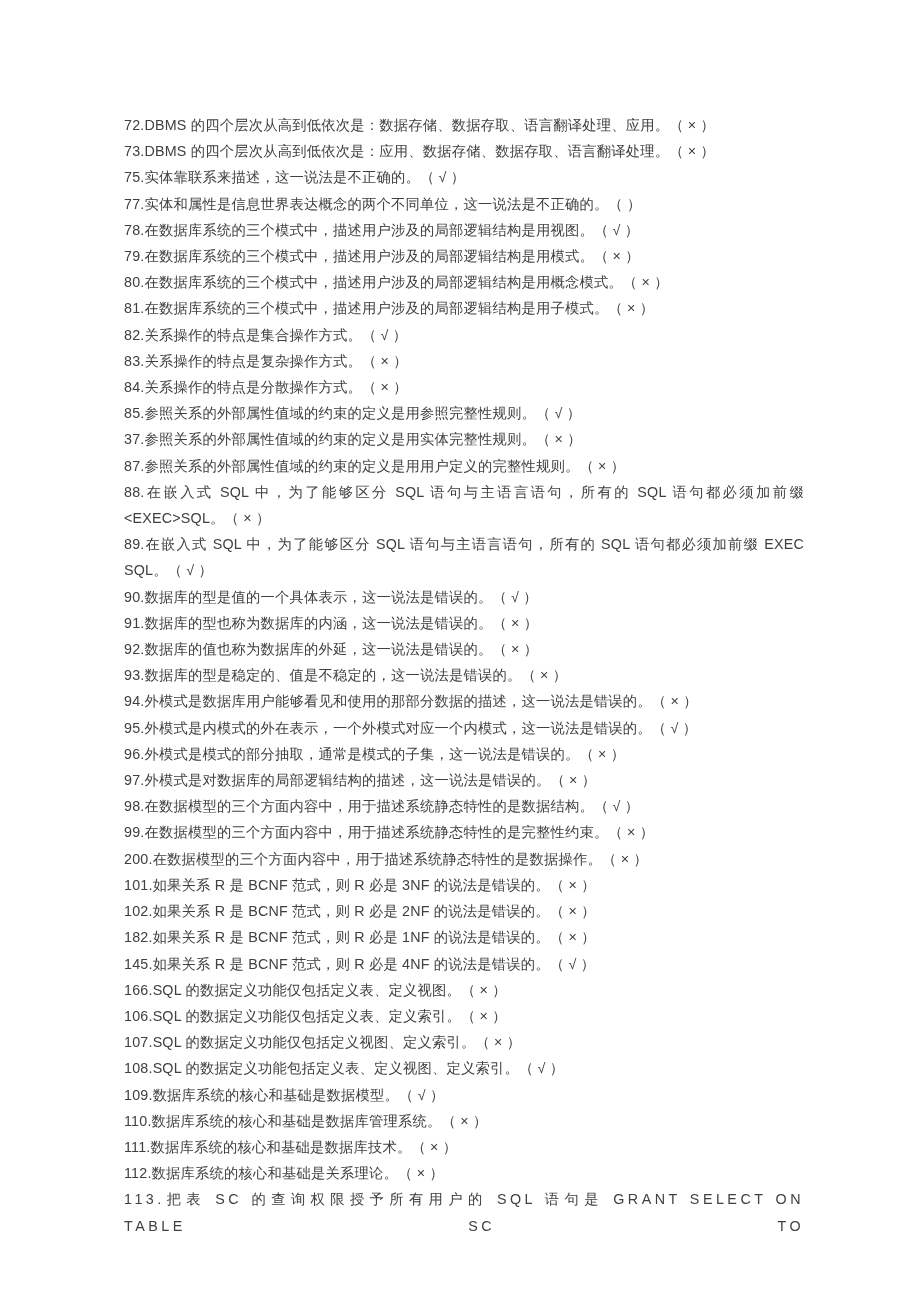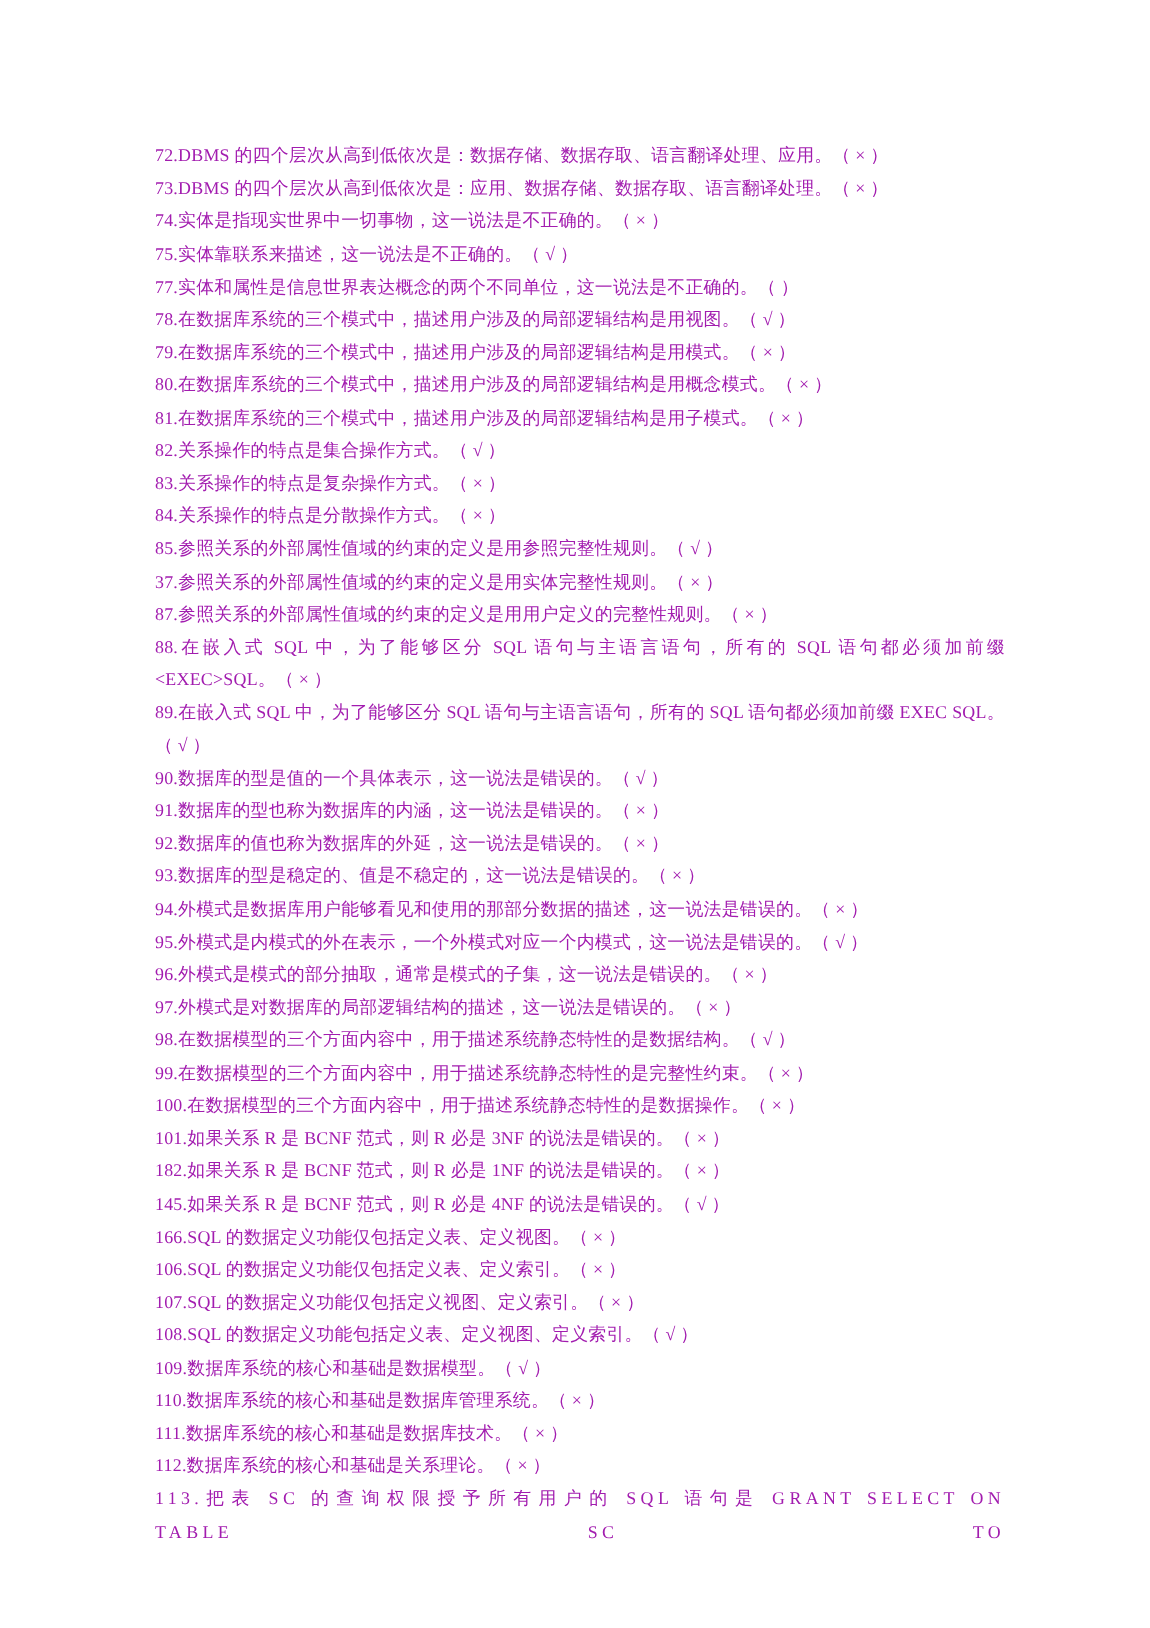--- a/index.html
+++ b/index.html
@@ -6,43 +6,42 @@
     margin: 0;
     padding: 0;
     width: 920px;
     background: #ffffff;
   }
   .page {
     box-sizing: border-box;
     width: 920px;
     min-height: 1302px;
     padding: 112px 116px 0 124px;
-    font-family: Liberation Serif, serif;
+    font-family: Liberation Sans, sans-serif;
     font-size: 14.3px;
     line-height: 26.2px;
-    color: #a21caf;
+    color: #404040;
     letter-spacing: 0.2px;
     text-align: justify;
     text-justify: inter-ideograph;
   }
   .question {
     display: block;
   }
   .last {
     letter-spacing: 3.5px;
     text-align-last: justify;
   }
 </style>
 </head>
 <body>
 
 <div class="page" id="page-root">
     <span class="question">72.DBMS 的四个层次从高到低依次是：数据存储、数据存取、语言翻译处理、应用。（ × ）</span>
     <span class="question">73.DBMS 的四个层次从高到低依次是：应用、数据存储、数据存取、语言翻译处理。（ × ）</span>
-    <span class="question">74.实体是指现实世界中一切事物，这一说法是不正确的。（ × ）</span>
     <span class="question">75.实体靠联系来描述，这一说法是不正确的。（ √ ）</span>
     <span class="question">77.实体和属性是信息世界表达概念的两个不同单位，这一说法是不正确的。（  ）</span>
     <span class="question">78.在数据库系统的三个模式中，描述用户涉及的局部逻辑结构是用视图。（ √ ）</span>
     <span class="question">79.在数据库系统的三个模式中，描述用户涉及的局部逻辑结构是用模式。（ × ）</span>
     <span class="question">80.在数据库系统的三个模式中，描述用户涉及的局部逻辑结构是用概念模式。（ × ）</span>
     <span class="question">81.在数据库系统的三个模式中，描述用户涉及的局部逻辑结构是用子模式。（ × ）</span>
     <span class="question">82.关系操作的特点是集合操作方式。（ √ ）</span>
     <span class="question">83.关系操作的特点是复杂操作方式。（ × ）</span>
     <span class="question">84.关系操作的特点是分散操作方式。（ × ）</span>
     <span class="question">85.参照关系的外部属性值域的约束的定义是用参照完整性规则。（ √ ）</span>
@@ -53,22 +52,23 @@
     <span class="question">90.数据库的型是值的一个具体表示，这一说法是错误的。（ √ ）</span>
     <span class="question">91.数据库的型也称为数据库的内涵，这一说法是错误的。（ × ）</span>
     <span class="question">92.数据库的值也称为数据库的外延，这一说法是错误的。（ × ）</span>
     <span class="question">93.数据库的型是稳定的、值是不稳定的，这一说法是错误的。（ × ）</span>
     <span class="question">94.外模式是数据库用户能够看见和使用的那部分数据的描述，这一说法是错误的。（ × ）</span>
     <span class="question">95.外模式是内模式的外在表示，一个外模式对应一个内模式，这一说法是错误的。（ √ ）</span>
     <span class="question">96.外模式是模式的部分抽取，通常是模式的子集，这一说法是错误的。（ × ）</span>
     <span class="question">97.外模式是对数据库的局部逻辑结构的描述，这一说法是错误的。（ × ）</span>
     <span class="question">98.在数据模型的三个方面内容中，用于描述系统静态特性的是数据结构。（ √ ）</span>
     <span class="question">99.在数据模型的三个方面内容中，用于描述系统静态特性的是完整性约束。（ × ）</span>
-    <span class="question">100.在数据模型的三个方面内容中，用于描述系统静态特性的是数据操作。（ × ）</span>
+    <span class="question">200.在数据模型的三个方面内容中，用于描述系统静态特性的是数据操作。（ × ）</span>
     <span class="question">101.如果关系 R 是 BCNF 范式，则 R 必是 3NF 的说法是错误的。（ × ）</span>
+    <span class="question">102.如果关系 R 是 BCNF 范式，则 R 必是 2NF 的说法是错误的。（ × ）</span>
     <span class="question">182.如果关系 R 是 BCNF 范式，则 R 必是 1NF 的说法是错误的。（ × ）</span>
     <span class="question">145.如果关系 R 是 BCNF 范式，则 R 必是 4NF 的说法是错误的。（ √ ）</span>
     <span class="question">166.SQL 的数据定义功能仅包括定义表、定义视图。（ × ）</span>
     <span class="question">106.SQL 的数据定义功能仅包括定义表、定义索引。（ × ）</span>
     <span class="question">107.SQL 的数据定义功能仅包括定义视图、定义索引。（ × ）</span>
     <span class="question">108.SQL 的数据定义功能包括定义表、定义视图、定义索引。（ √ ）</span>
     <span class="question">109.数据库系统的核心和基础是数据模型。（ √ ）</span>
     <span class="question">110.数据库系统的核心和基础是数据库管理系统。（ × ）</span>
     <span class="question">111.数据库系统的核心和基础是数据库技术。（ × ）</span>
     <span class="question">112.数据库系统的核心和基础是关系理论。（ × ）</span>

